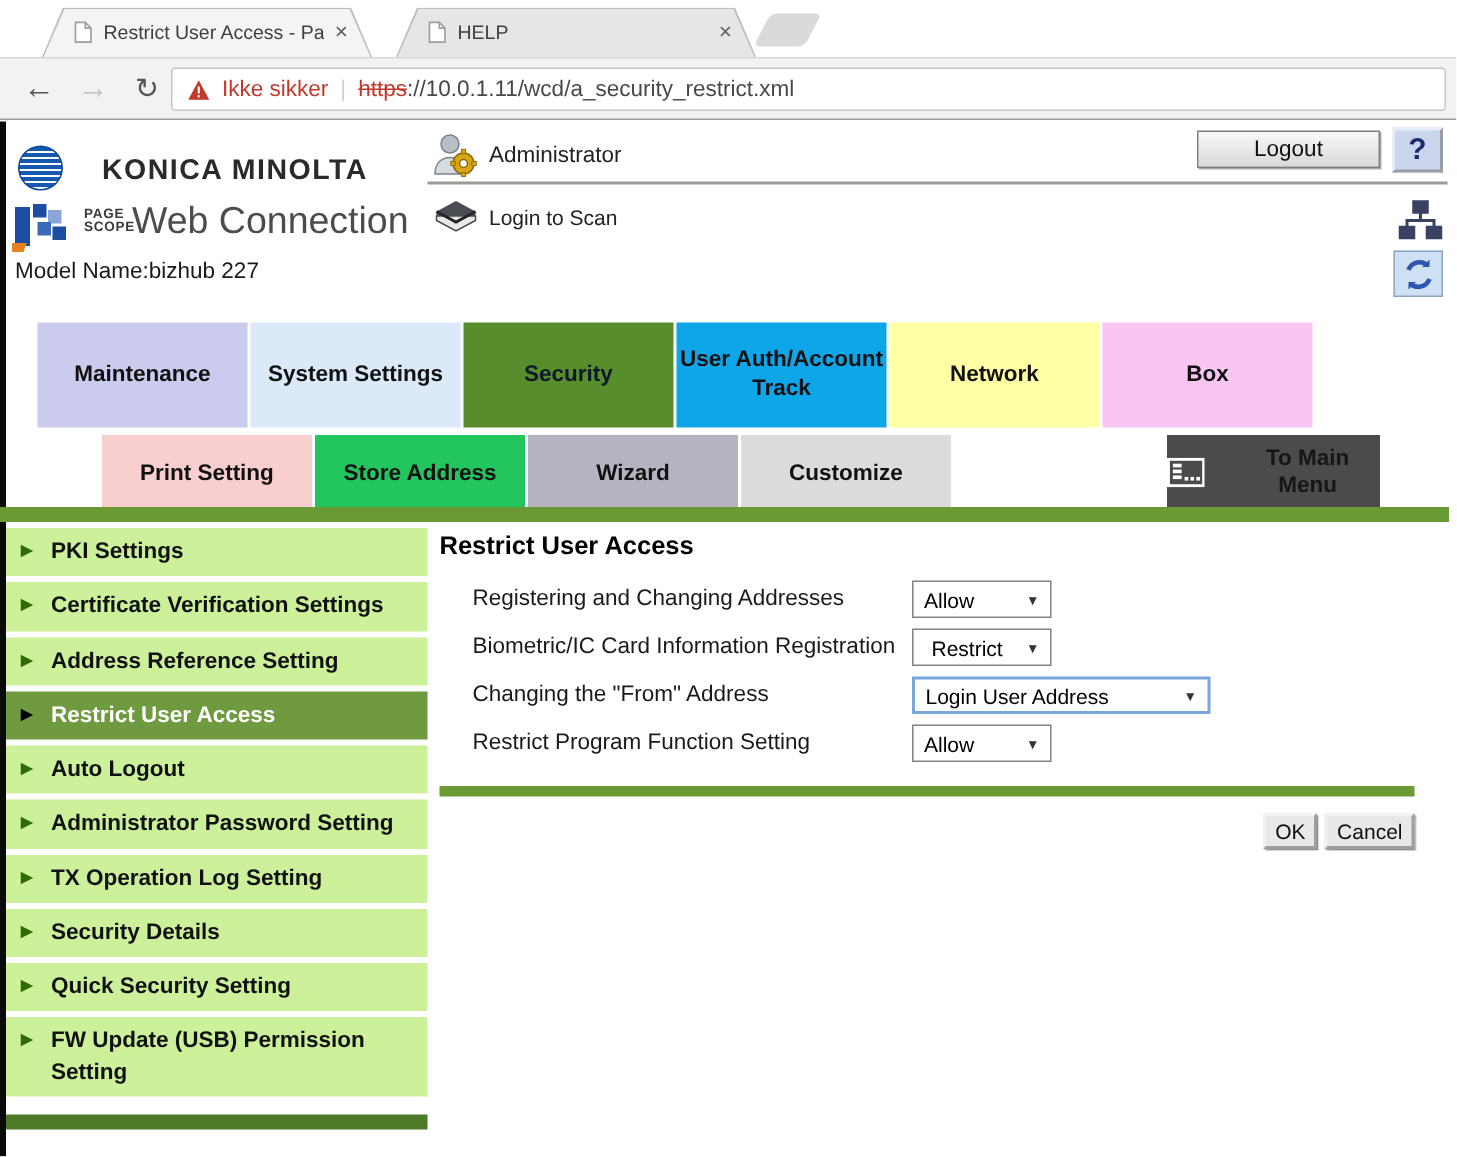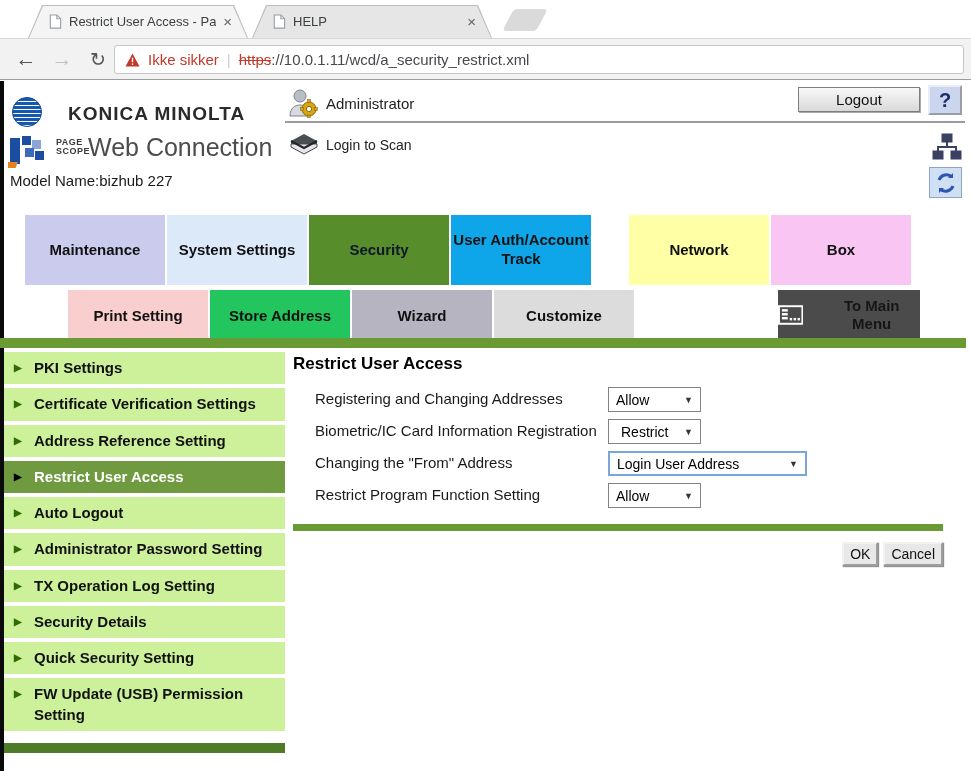--- a/index.html
+++ b/index.html
@@ -90,21 +90,21 @@
       <div class="shape-in"></div>
       <div class="inner">
         <svg class="favicon" viewBox="0 0 14 16">
             <path d="M2 1h7l4 4v10H2z" fill="#fff" stroke="#9aa0a6" stroke-width="1.2"></path>
             <path d="M9 1v4h4" fill="none" stroke="#9aa0a6" stroke-width="1.2"></path>
           </svg>
         <span class="tab-title">Restrict User Access - Pag</span>
         <span class="tab-close">×</span>
       </div>
     </div>
-    <div class="tab inactive" style="left:252px;width:240px;">
+    <div class="tab inactive" style="left:264px;width:240px;">
       <div class="shape"></div>
       <div class="shape-in"></div>
       <div class="inner">
         <svg class="favicon" viewBox="0 0 14 16">
             <path d="M2 1h7l4 4v10H2z" fill="#fff" stroke="#9aa0a6" stroke-width="1.2"></path>
             <path d="M9 1v4h4" fill="none" stroke="#9aa0a6" stroke-width="1.2"></path>
           </svg>
         <span class="tab-title">HELP</span>
         <span class="tab-close">×</span>
       </div>
@@ -189,21 +189,21 @@
         <path d="M18 14a8 8 0 0 1-13 3" fill="none" stroke="#2d56b0" stroke-width="3"></path>
         <path d="M4 21v-5h5z" fill="#2d56b0"></path>
       </svg>
     </div>
 
     <div class="maintabs">
       <div class="maintab" style="background-color: rgb(203, 203, 238); color: rgb(17, 17, 17);">Maintenance</div>
       <div class="maintab" style="background-color: rgb(220, 233, 248); color: rgb(17, 17, 17);">System Settings</div>
       <div class="maintab" style="background-color: rgb(88, 141, 44); color: #0f172a;">Security</div>
       <div class="maintab" style="background-color: #0ea5e9; color: rgb(17, 17, 17);">User Auth/Account Track</div>
-      <div class="maintab" style="background-color: rgb(255, 255, 166); color: rgb(17, 17, 17); margin-left: 36px;">Network</div>
+      <div class="maintab" style="background-color: rgb(255, 255, 166); color: rgb(17, 17, 17);">Network</div>
       <div class="maintab" style="background-color: rgb(249, 198, 244); color: rgb(17, 17, 17);">Box</div>
     </div>
 
     <div class="subtabs">
       <div class="subtab" style="background-color: rgb(248, 207, 206);">Print Setting</div>
       <div class="subtab" style="background-color: #22c55e;">Store Address</div>
       <div class="subtab" style="background-color: rgb(183, 180, 193);">Wizard</div>
       <div class="subtab" style="background-color: rgb(220, 220, 220);">Customize</div>
     </div>
     <div class="tomain" style="background-color: rgb(75, 75, 75); color: rgb(22, 22, 22);">

